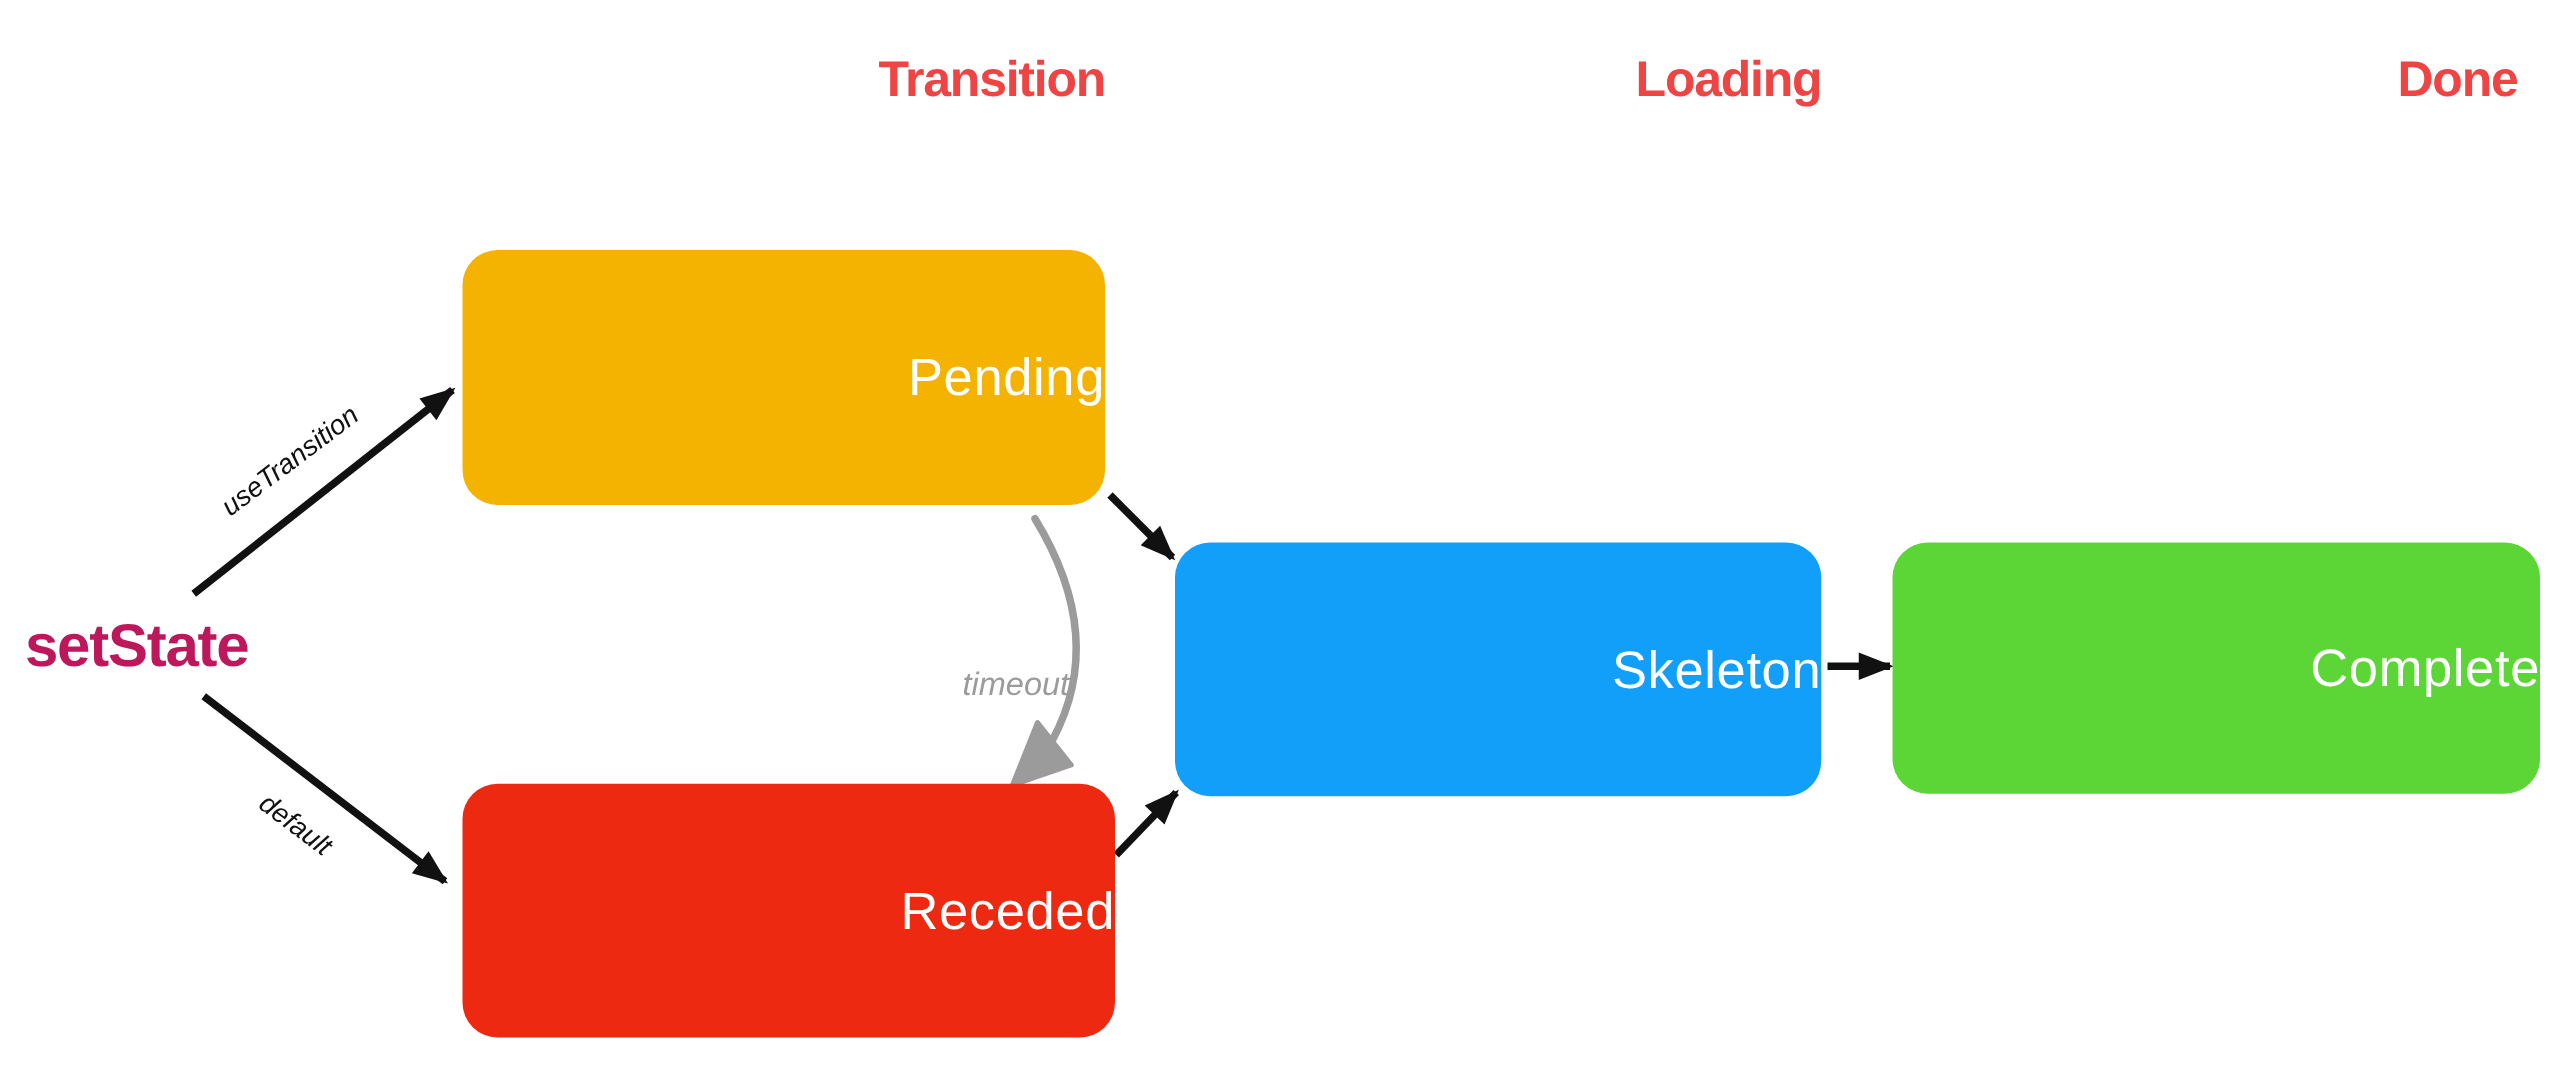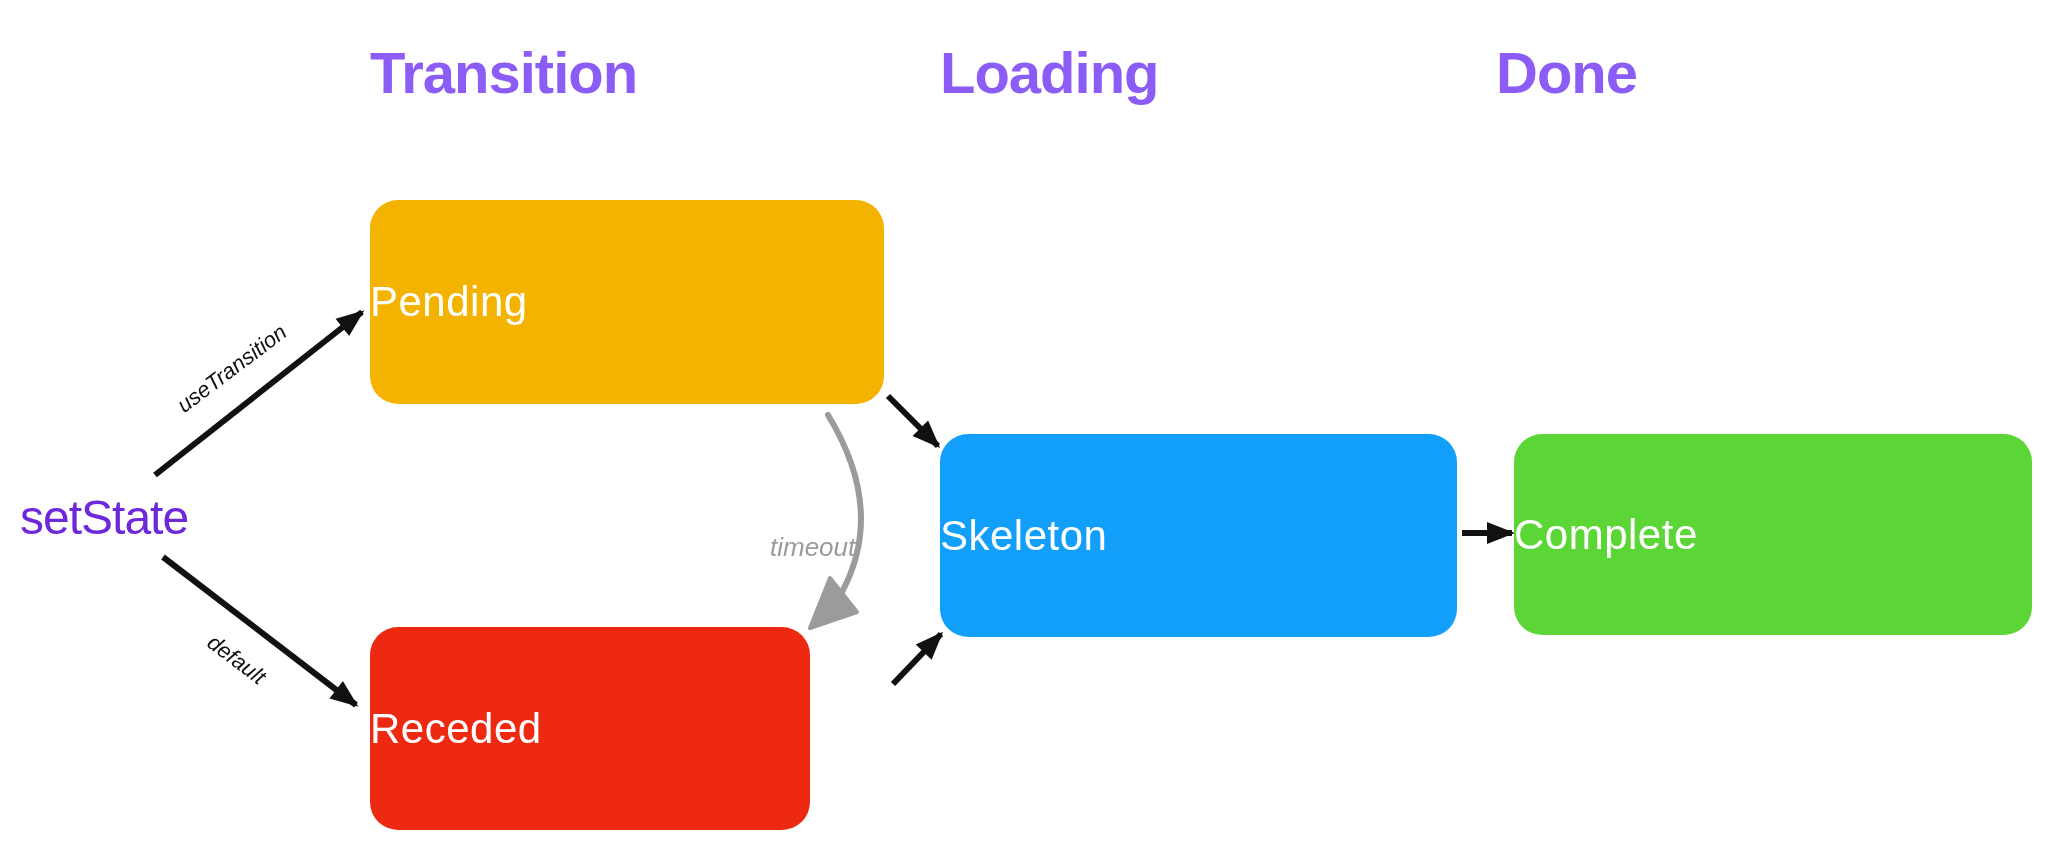--- a/index.html
+++ b/index.html
@@ -18,43 +18,43 @@
   .edges-layer {
     position: absolute;
     left: 0; top: 0;
     width: 2048px;
     height: 868px;
     pointer-events: none;
   }
   .col-header {
     position: absolute;
     top: 44px;
-    text-align: left;
-    font-size: 58px;
+    text-align: right;
+    font-size: 40px;
     font-weight: bold;
-    color: #8b5cf6;
+    color: #ef4444;
     line-height: 1.0;
     letter-spacing: -1px;
   }
   .source-label {
     position: absolute;
     left: 20px;
     top: 494px;
     font-size: 48px;
-    font-weight: normal;
-    color: #6d28d9;
+    font-weight: bold;
+    color: #be185d;
     line-height: 1.0;
     letter-spacing: -1px;
   }
   .node {
     position: absolute;
     border-radius: 28px;
     display: flex;
     align-items: center;
-    justify-content: flex-start;
+    justify-content: flex-end;
   }
   .node-label {
     font-size: 42px;
     font-weight: 400;
     color: #ffffff;
     letter-spacing: 0.5px;
   }
   .edge-label {
     position: absolute;
     font-style: italic;
@@ -108,21 +108,21 @@
   <div class="col-header" style="left:370px; width:514px;">Transition</div>
   <div class="col-header" style="left:940px; width:517px;">Loading</div>
   <div class="col-header" style="left:1496px; width:518px;">Done</div>
 
   <div class="source-label">setState</div>
 
   <div class="node" style="left: 370px; top: 200px; width: 514px; height: 204px; background: rgb(244, 179, 1); color: rgb(255, 255, 255);">
     <span class="node-label">Pending</span>
   </div>
 
-  <div class="node" style="left: 370px; top: 627px; width: 440px; height: 203px; background: rgb(238, 41, 18); color: rgb(255, 255, 255);">
+  <div class="node" style="left: 370px; top: 627px; width: 522px; height: 203px; background: rgb(238, 41, 18); color: rgb(255, 255, 255);">
     <span class="node-label">Receded</span>
   </div>
 
   <div class="node" style="left: 1514px; top: 434px; width: 518px; height: 201px; background: rgb(92, 214, 54); color: rgb(255, 255, 255);">
     <span class="node-label">Complete</span>
   </div>
 
   <div class="node" style="left: 940px; top: 434px; width: 517px; height: 203px; background: rgb(18, 159, 250); color: rgb(255, 255, 255);">
     <span class="node-label">Skeleton</span>
   </div>

